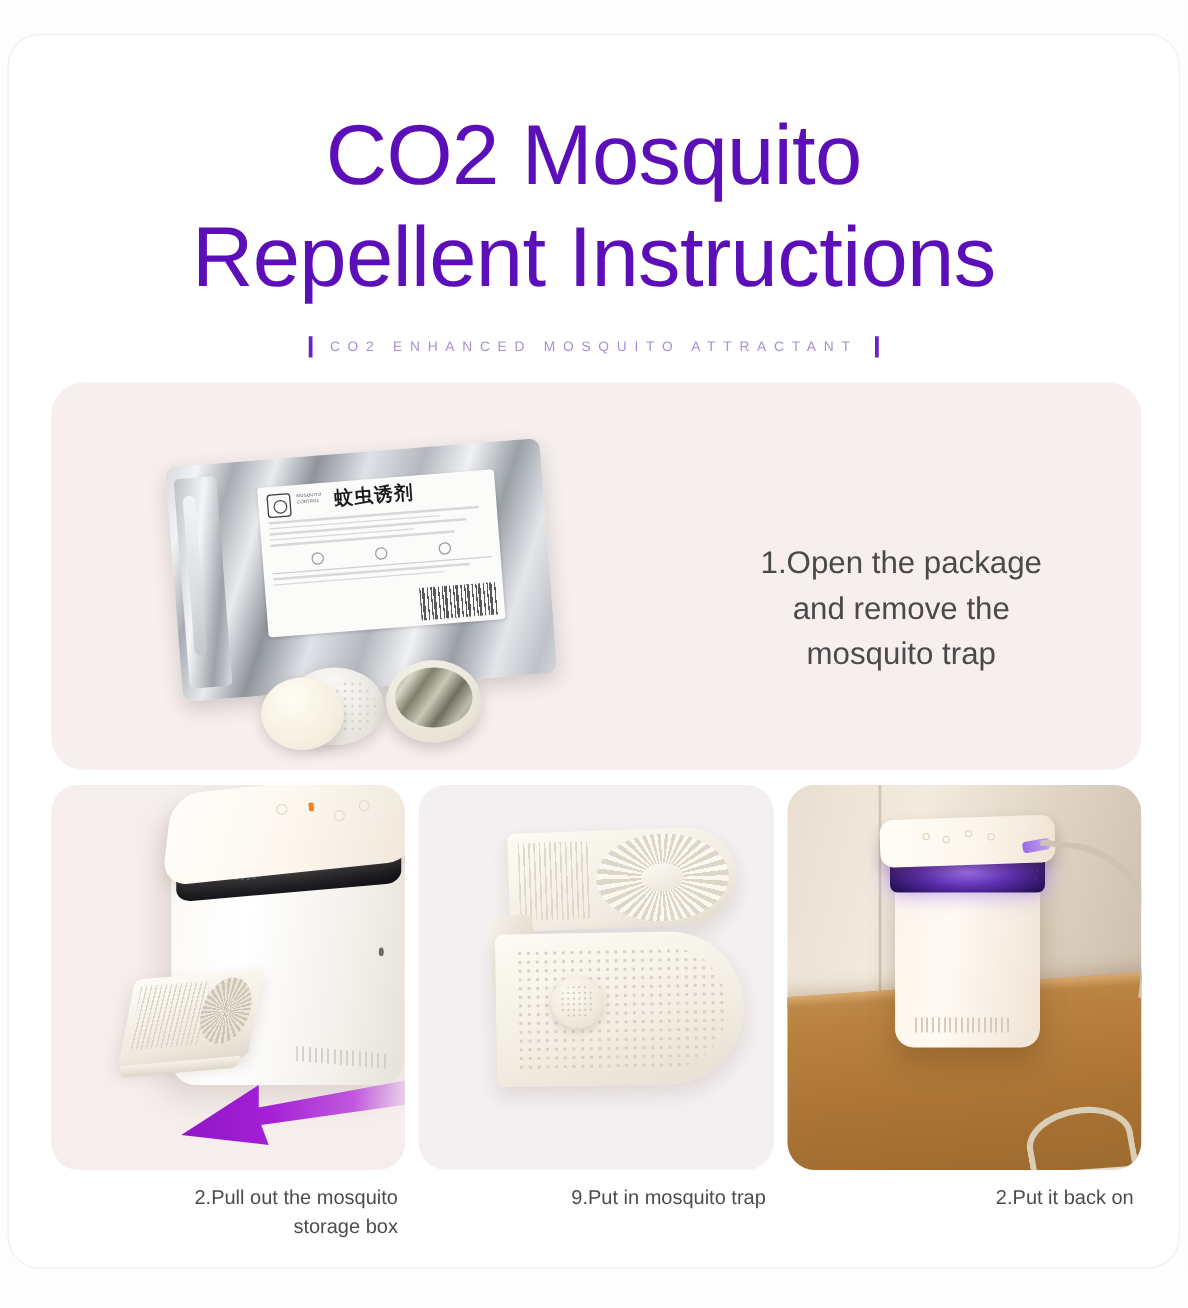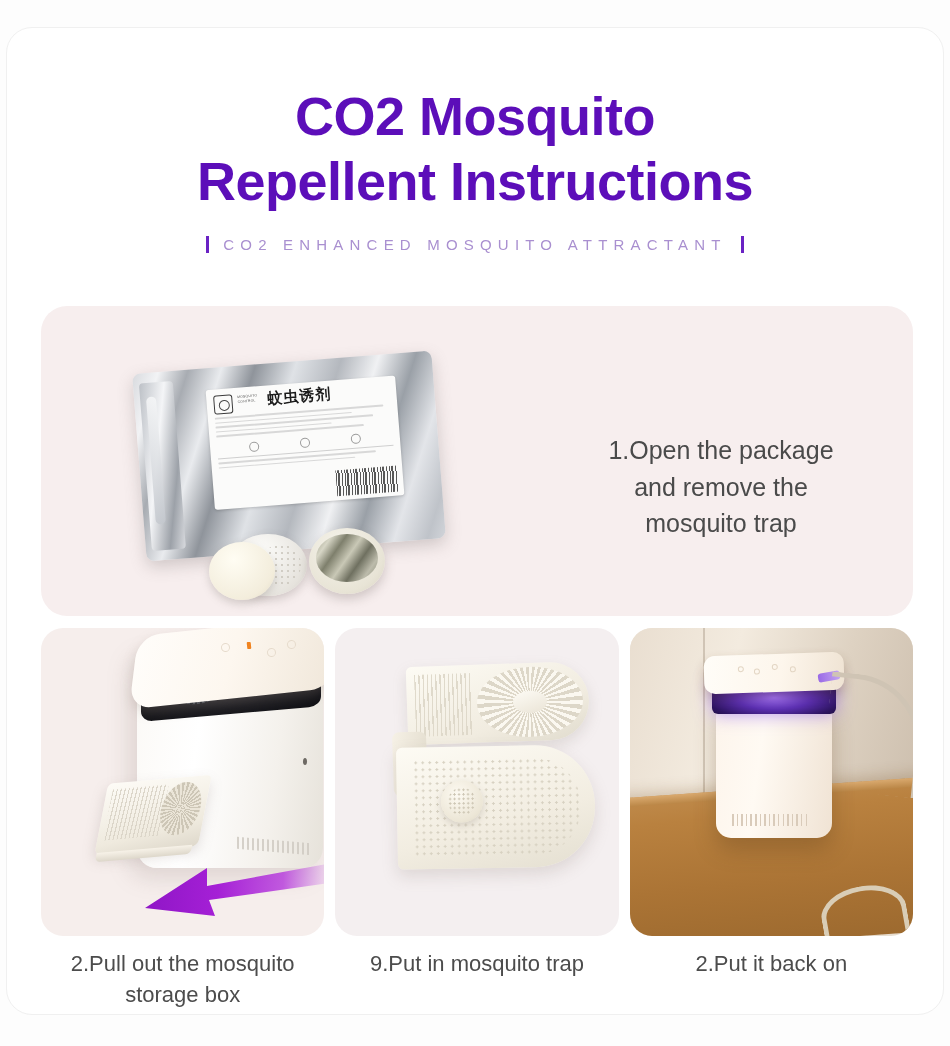--- a/index.html
+++ b/index.html
@@ -37,23 +37,23 @@
   .header {
     position: absolute;
     left: 0;
     top: 56px;
     width: 100%;
     text-align: center;
   }
 
   .title {
     color: #5c0eb9;
-    font-size: 54px;
+    font-size: 68px;
     line-height: 1.20;
-    font-weight: 700;
+    font-weight: 400;
     letter-spacing: -0.5px;
     white-space: pre-line;
   }
 
   .subtitle-row {
     margin-top: 22px;
     display: flex;
     align-items: center;
     justify-content: center;
     gap: 14px;
@@ -61,21 +61,21 @@
 
   .sub-bar {
     width: 3px;
     height: 17px;
     background: #6a22c4;
     display: block;
   }
 
   .subtitle {
     color: #a98fd0;
-    font-size: 15px;
+    font-size: 11px;
     letter-spacing: 6.2px;
     font-weight: 400;
     white-space: nowrap;
   }
 
   
   .panel1 {
     position: absolute;
     left: 34px;
     top: 278px;
@@ -608,23 +608,23 @@
   .captions {
     position: absolute;
     left: 34px;
     top: 920px;
     width: 872px;
     display: flex;
     gap: 11px;
   }
   .caption {
     flex: 1 1 0;
-    text-align: center;
+    text-align: right;
     color: #4c4c4c;
-    font-size: 22px;
+    font-size: 16px;
     line-height: 1.42;
     white-space: pre-line;
     padding: 0 6px;
   }
 </style>
 </head>
 <body>
 
 <div class="page">
   <div class="card">

